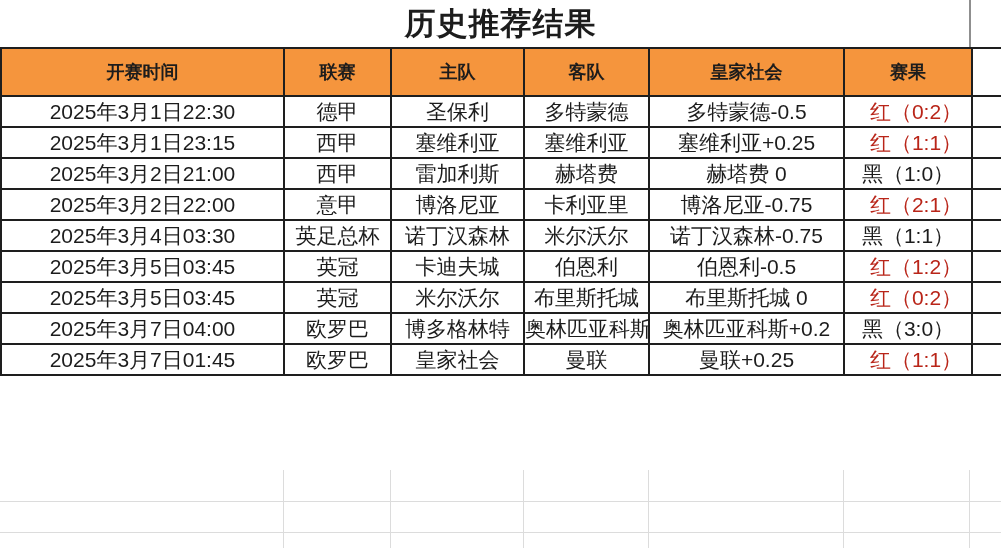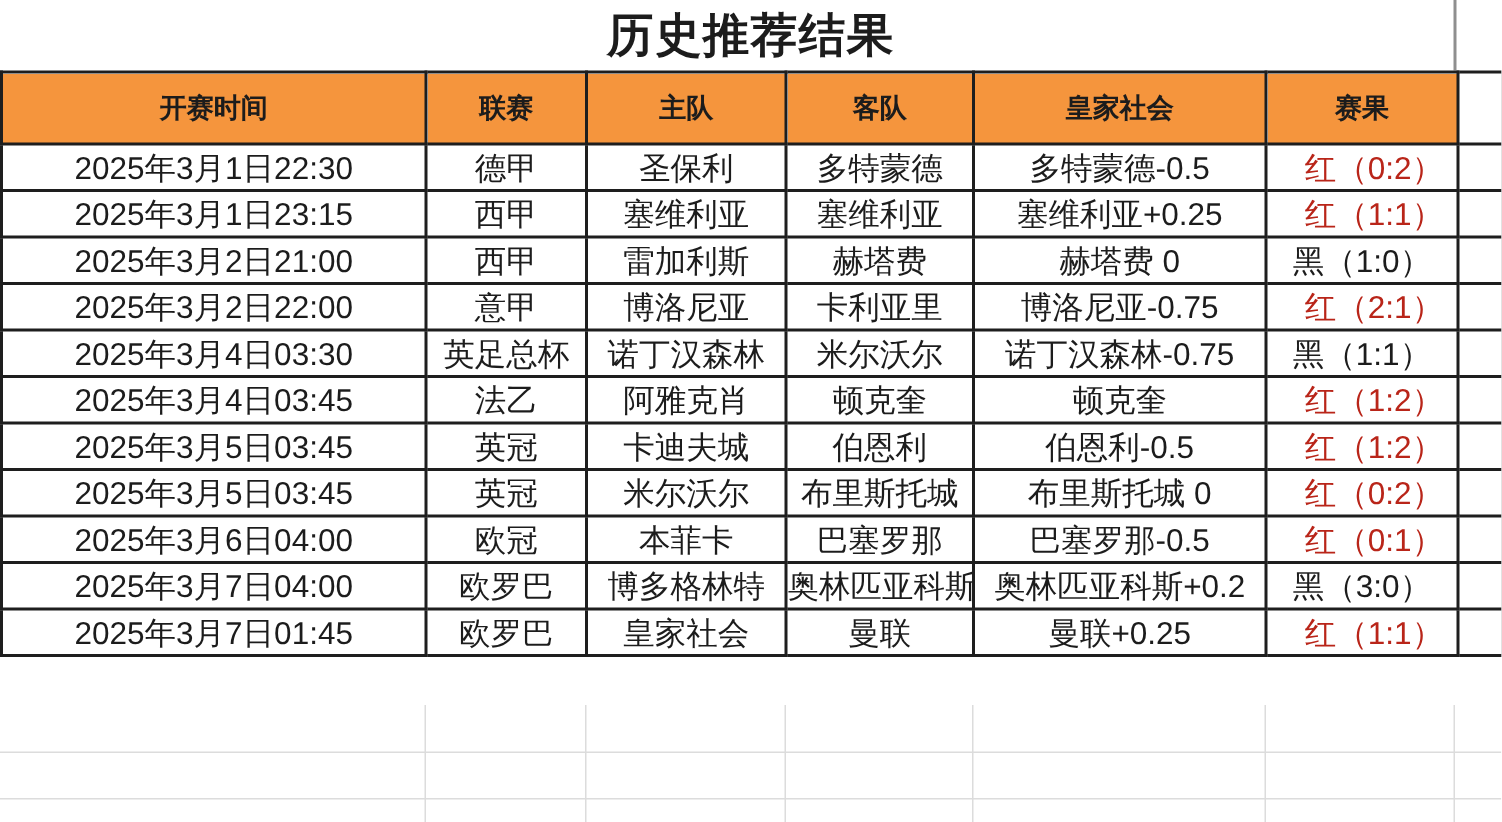--- a/index.html
+++ b/index.html
@@ -110,53 +110,35 @@
         <tr>
           <td>2025年3月4日03:30</td>
           <td>英足总杯</td>
           <td>诺丁汉森林</td>
           <td>米尔沃尔</td>
           <td>诺丁汉森林-0.75</td>
           <td>黑（1:1）</td>
           <td></td>
         </tr>
         <tr>
-          <td>2025年3月4日03:45</td>
-          <td>法乙</td>
-          <td>阿雅克肖</td>
-          <td>顿克奎</td>
-          <td>顿克奎</td>
-          <td class="red">红（1:2）</td>
-          <td></td>
-        </tr>
-        <tr>
           <td>2025年3月5日03:45</td>
           <td>英冠</td>
           <td>卡迪夫城</td>
           <td>伯恩利</td>
           <td>伯恩利-0.5</td>
           <td class="red">红（1:2）</td>
           <td></td>
         </tr>
         <tr>
           <td>2025年3月5日03:45</td>
           <td>英冠</td>
           <td>米尔沃尔</td>
           <td>布里斯托城</td>
           <td>布里斯托城 0</td>
           <td class="red">红（0:2）</td>
-          <td></td>
-        </tr>
-        <tr>
-          <td>2025年3月6日04:00</td>
-          <td>欧冠</td>
-          <td>本菲卡</td>
-          <td>巴塞罗那</td>
-          <td>巴塞罗那-0.5</td>
-          <td class="red">红（0:1）</td>
           <td></td>
         </tr>
         <tr>
           <td>2025年3月7日04:00</td>
           <td>欧罗巴</td>
           <td>博多格林特</td>
           <td>奥林匹亚科斯</td>
           <td>奥林匹亚科斯+0.2</td>
           <td>黑（3:0）</td>
           <td></td>

